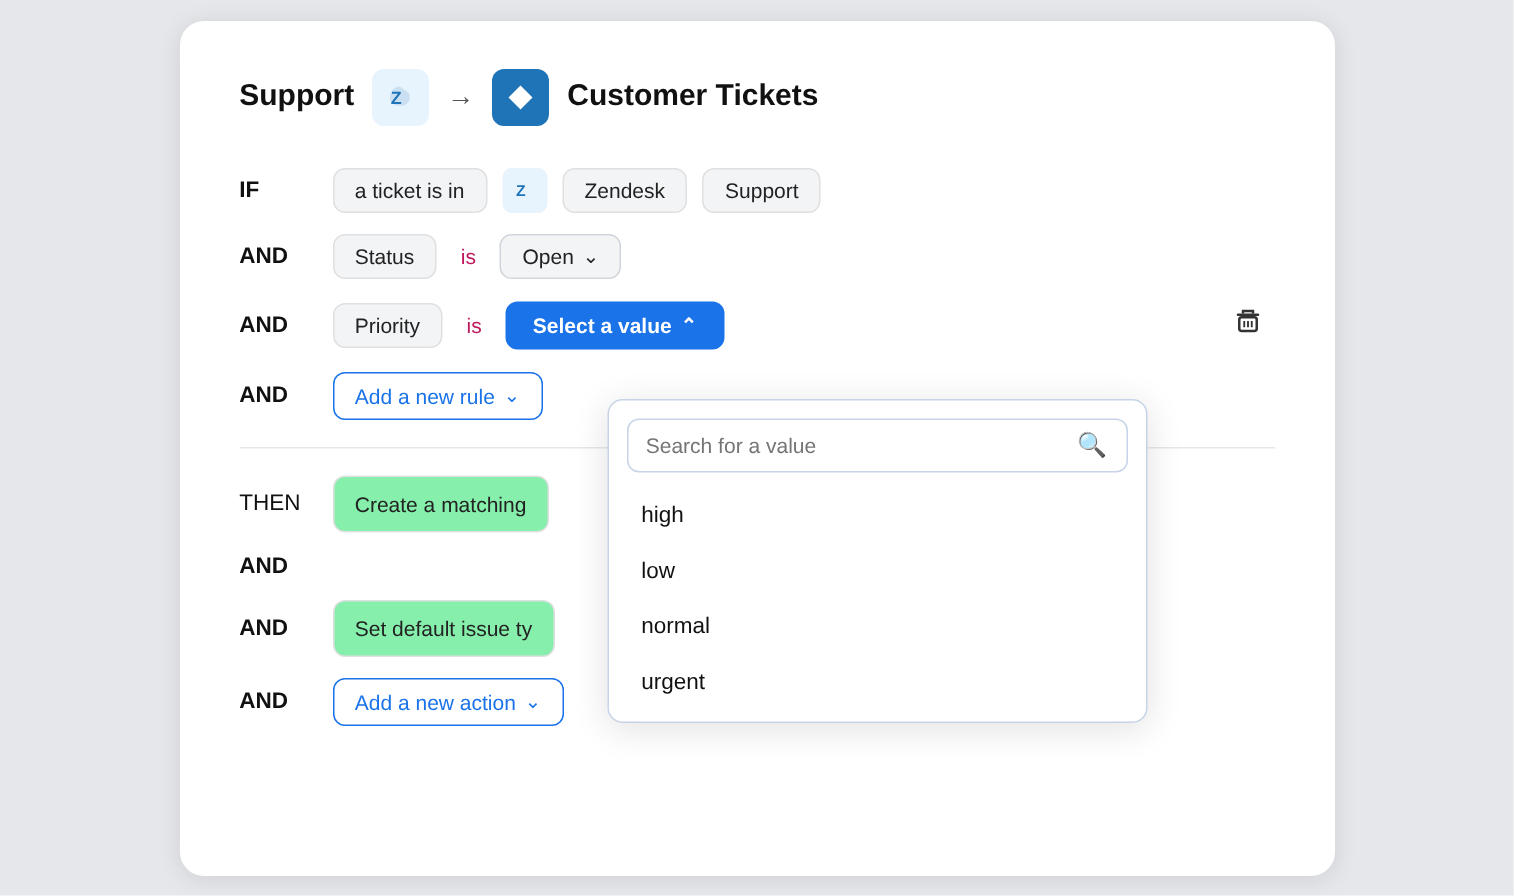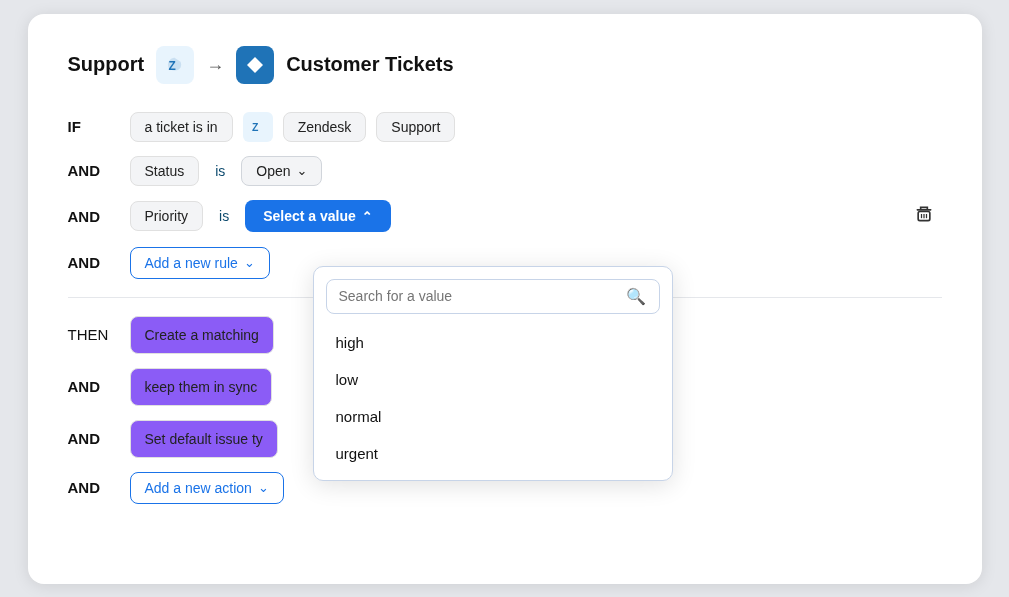--- a/index.html
+++ b/index.html
@@ -8,21 +8,21 @@
       display: flex;
       align-items: center;
       justify-content: center;
       min-height: 100vh;
       font-family: -apple-system, BlinkMacSystemFont, 'Segoe UI', sans-serif;
     }
     .card {
       background: #fff;
       border-radius: 16px;
       box-shadow: 0 2px 16px rgba(0,0,0,0.10);
-      width: 954px;
+      width: 770px;
       min-height: 570px;
       padding: 32px 40px 32px 40px;
       position: relative;
     }
     .header-row {
       display: flex;
       align-items: center;
       gap: 12px;
       margin-bottom: 28px;
     }
@@ -64,21 +64,21 @@
       background: #f3f4f6;
       border: 1px solid #e0e0e0;
       border-radius: 8px;
       padding: 6px 14px;
       font-size: 14px;
       color: #222;
       white-space: nowrap;
     }
     .chip-operator {
       font-size: 14px;
-      color: #0c4a6e;
+      color: #be185d;
       padding: 6px 6px;
     }
     .dropdown-chip {
       background: #f3f4f6;
       border: 1px solid #d1d5db;
       border-radius: 8px;
       padding: 6px 14px;
       font-size: 14px;
       color: #222;
       display: flex;
@@ -121,21 +121,21 @@
       margin: 18px 0 18px 0;
     }
     .then-label {
       font-size: 15px;
       font-weight: 400;
       color: #111;
       width: 52px;
       flex-shrink: 0;
     }
     .action-chip {
-      background: #8b5cf6;
+      background: #86efac;
       border: 1px solid #e0e0e0;
       border-radius: 8px;
       padding: 10px 14px;
       font-size: 14px;
       color: #222;
     }
     .trash-btn {
       margin-left: auto;
       background: none;
       border: none;
@@ -277,21 +277,20 @@
 
   <hr class="divider">
 
   <div class="rule-row">
     <span class="then-label">THEN</span>
     <span class="action-chip">Create a matching</span>
   </div>
 
   <div class="rule-row">
     <span class="row-label">AND</span>
-    <span class="action-chip">keep them in sync</span>
   </div>
 
   <div class="rule-row">
     <span class="row-label">AND</span>
     <span class="action-chip">Set default issue ty</span>
   </div>
 
   <div class="rule-row">
     <span class="row-label">AND</span>
     <button class="btn-outline">

